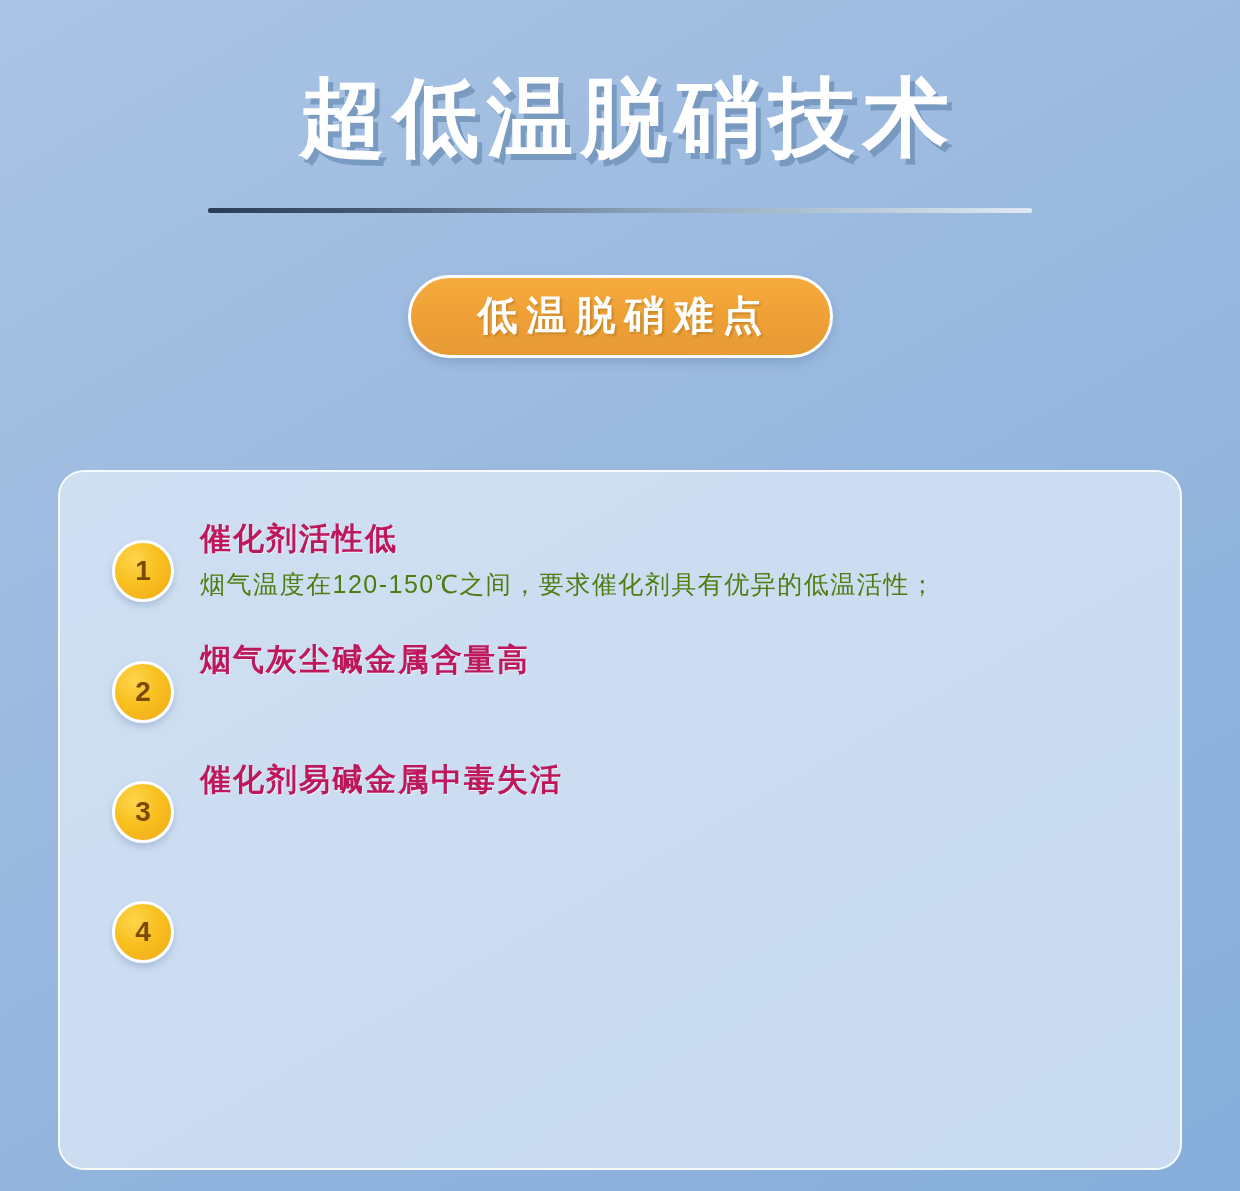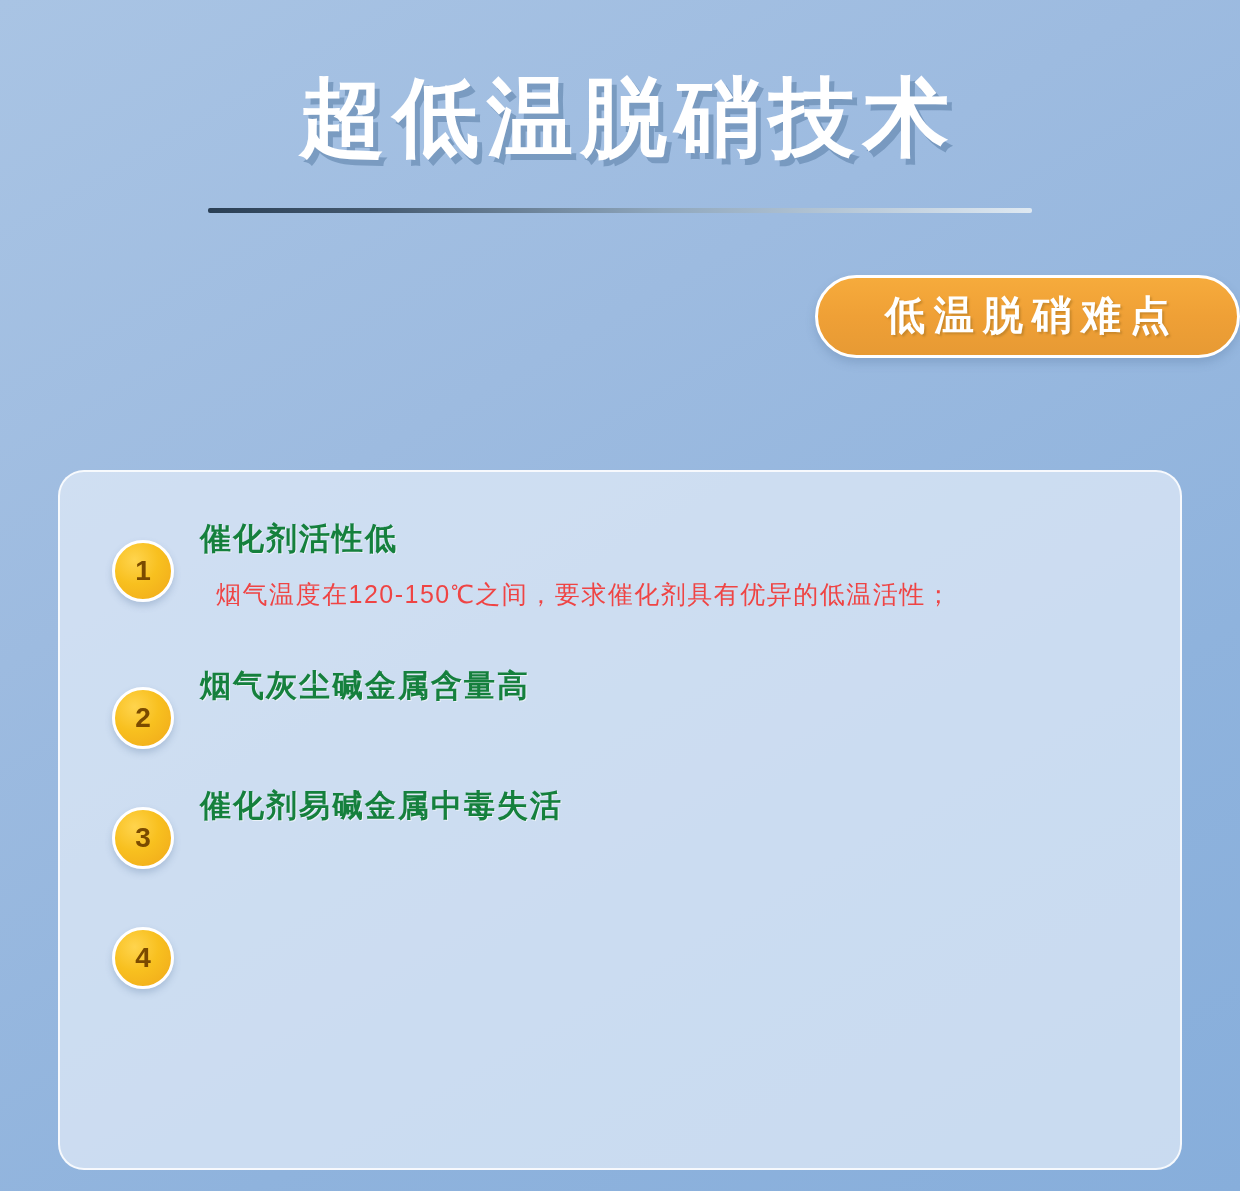--- a/index.html
+++ b/index.html
@@ -33,21 +33,21 @@
   .title-rule {
     width: 824px;
     height: 5px;
     margin: 48px auto 0 auto;
     background: linear-gradient(to right, #2a3f55 0%, #44596f 20%, #8fa7bd 55%, #dfe9f2 100%);
     border-radius: 2px;
   }
 
   
   .pill-wrap {
-    text-align: right;
+    text-align: center;
     margin-top: 62px;
     text-decoration: underline;
   }
   .pill {
     display: inline-block;
     background: linear-gradient(to bottom, #f6ab3c 0%, #efa036 50%, #e79a34 100%);
     border: 3px solid #ffffff;
     border-radius: 46px;
     padding: 17px 58px 20px 58px;
     box-shadow: 0 5px 10px rgba(80,110,150,0.28);
@@ -105,32 +105,32 @@
     margin-right: 26px;
     box-sizing: border-box;
   }
   .item-body {
     flex: 1 1 auto;
     padding-top: 2px;
   }
   .item-title {
     font-size: 31px;
     font-weight: bold;
-    color: #15803d;
+    color: #be185d;
     letter-spacing: 2px;
     line-height: 1.35;
     margin: 0 0 6px 0;
     text-shadow: 1px 1px 0 rgba(255,255,255,0.6);
   }
   .item-desc {
     font-size: 25px;
-    color: #ef4444;
+    color: #4d7c0f;
     letter-spacing: 1.5px;
     line-height: 1.5;
-    margin: 16px;
+    margin: 0;
   }
   .item-desc sub {
     font-size: 17px;
     vertical-align: baseline;
     position: relative;
     top: 5px;
   }
 </style>
 </head>
 <body>

